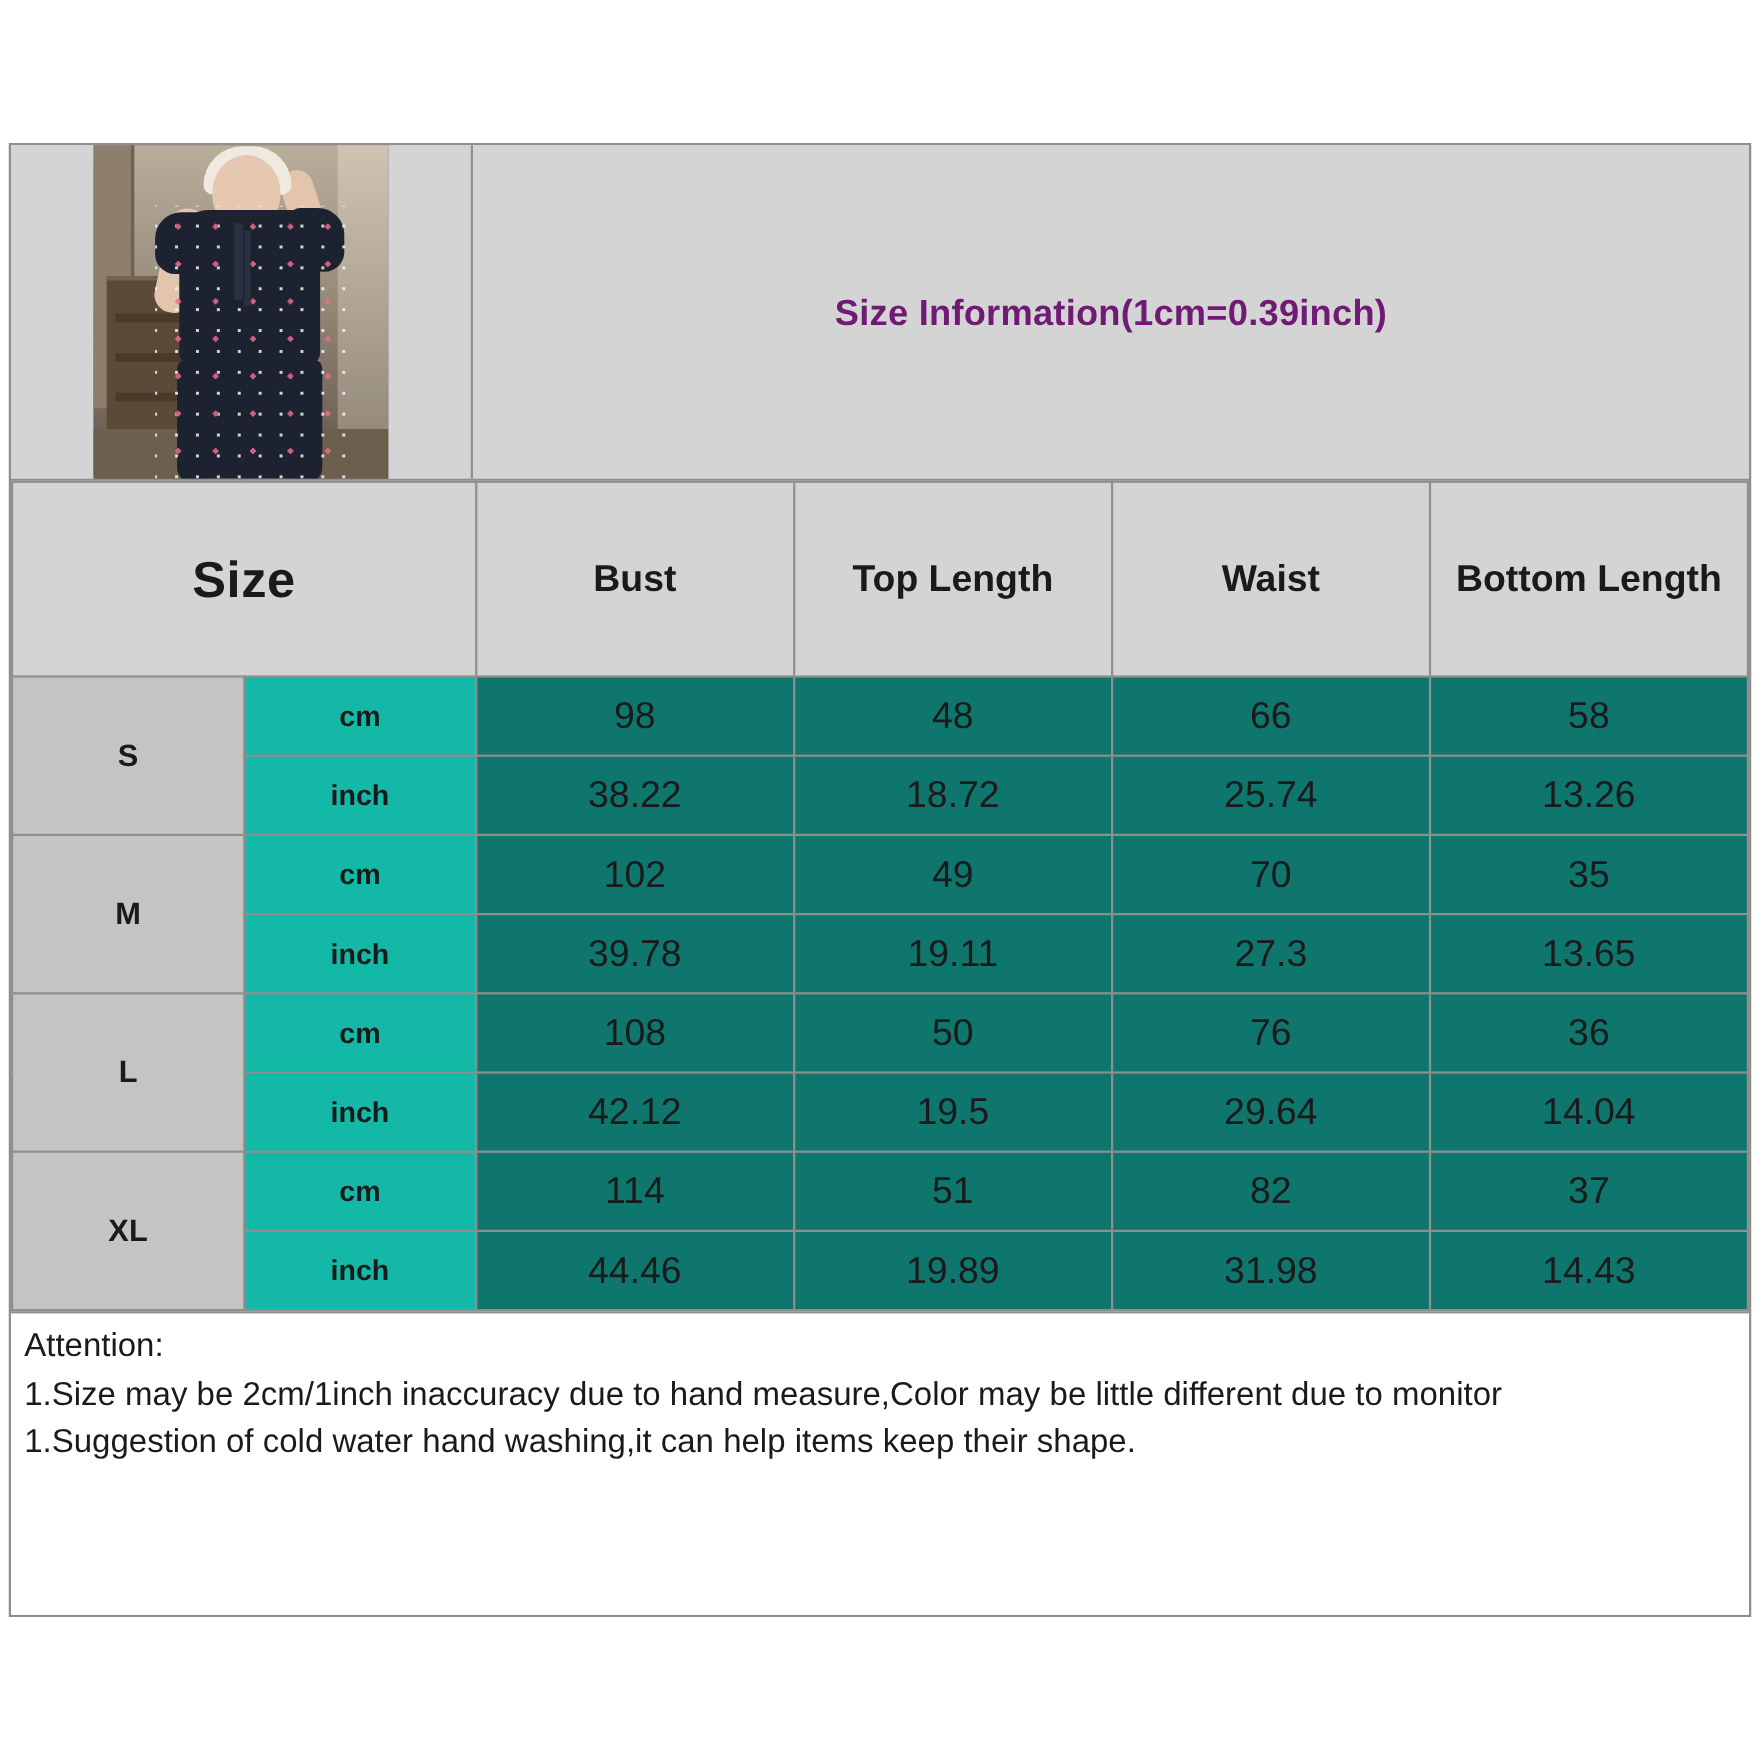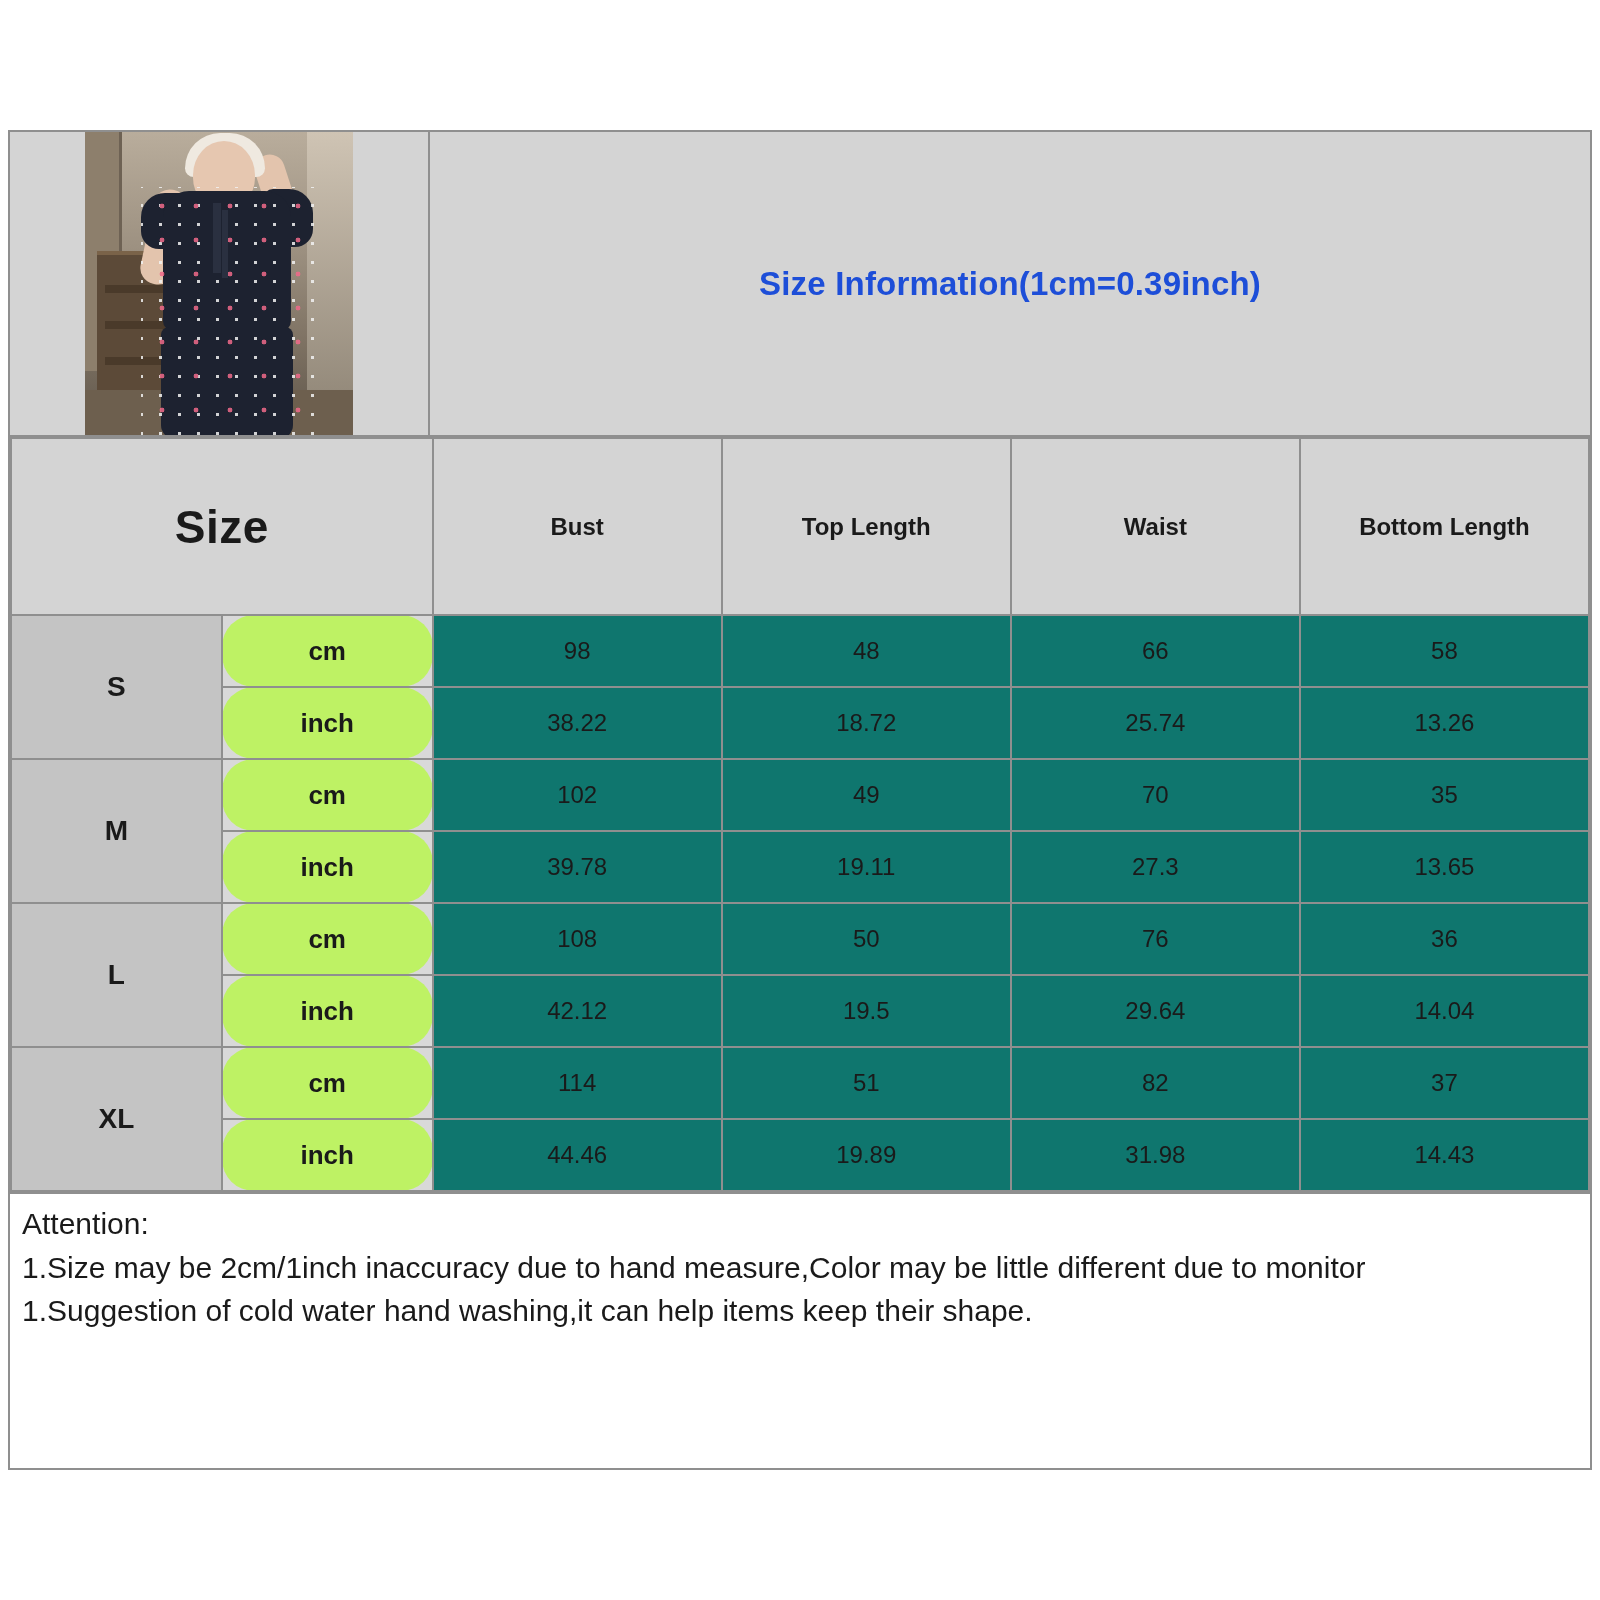--- a/index.html
+++ b/index.html
@@ -144,35 +144,35 @@
   .title-cell {
     flex: 1;
     display: flex;
     align-items: center;
     justify-content: center;
     background: #d4d4d4;
   }
   .title-text {
     font-size: 33px;
     font-weight: bold;
-    color: #1d4ed8;
+    color: #701a75;
     letter-spacing: .2px;
   }
 
   
   table.size-table {
     width: 100%;
     border-collapse: collapse;
     table-layout: fixed;
   }
   table.size-table td, table.size-table th {
     border: 2px solid #8f8f8f;
     text-align: center;
     vertical-align: middle;
-    font-size: 24px;
+    font-size: 34px;
     color: #1a1a1a;
     padding: 0;
   }
   .col-size   { width: 210px; }
   .col-unit   { width: 210px; }
   .col-metric { width: 288px; }
 
   thead th {
     height: 175px;
     background: #d4d4d4;
@@ -187,24 +187,23 @@
   tbody td {
     height: 70px;
     background: #0f766e;
   }
   tbody td.size-label {
     background: #c4c4c4;
     font-weight: bold;
     font-size: 28px;
   }
   tbody td.unit {
-    background: #bef264;
+    background: #14b8a6;
     font-weight: bold;
     font-size: 26px;
-    border-radius: 32px;
   }
 
   
   .attention {
     flex: 1;
     background: #ffffff;
     border-top: 2px solid #8f8f8f;
     padding: 10px 12px 0 12px;
     box-sizing: border-box;
   }

